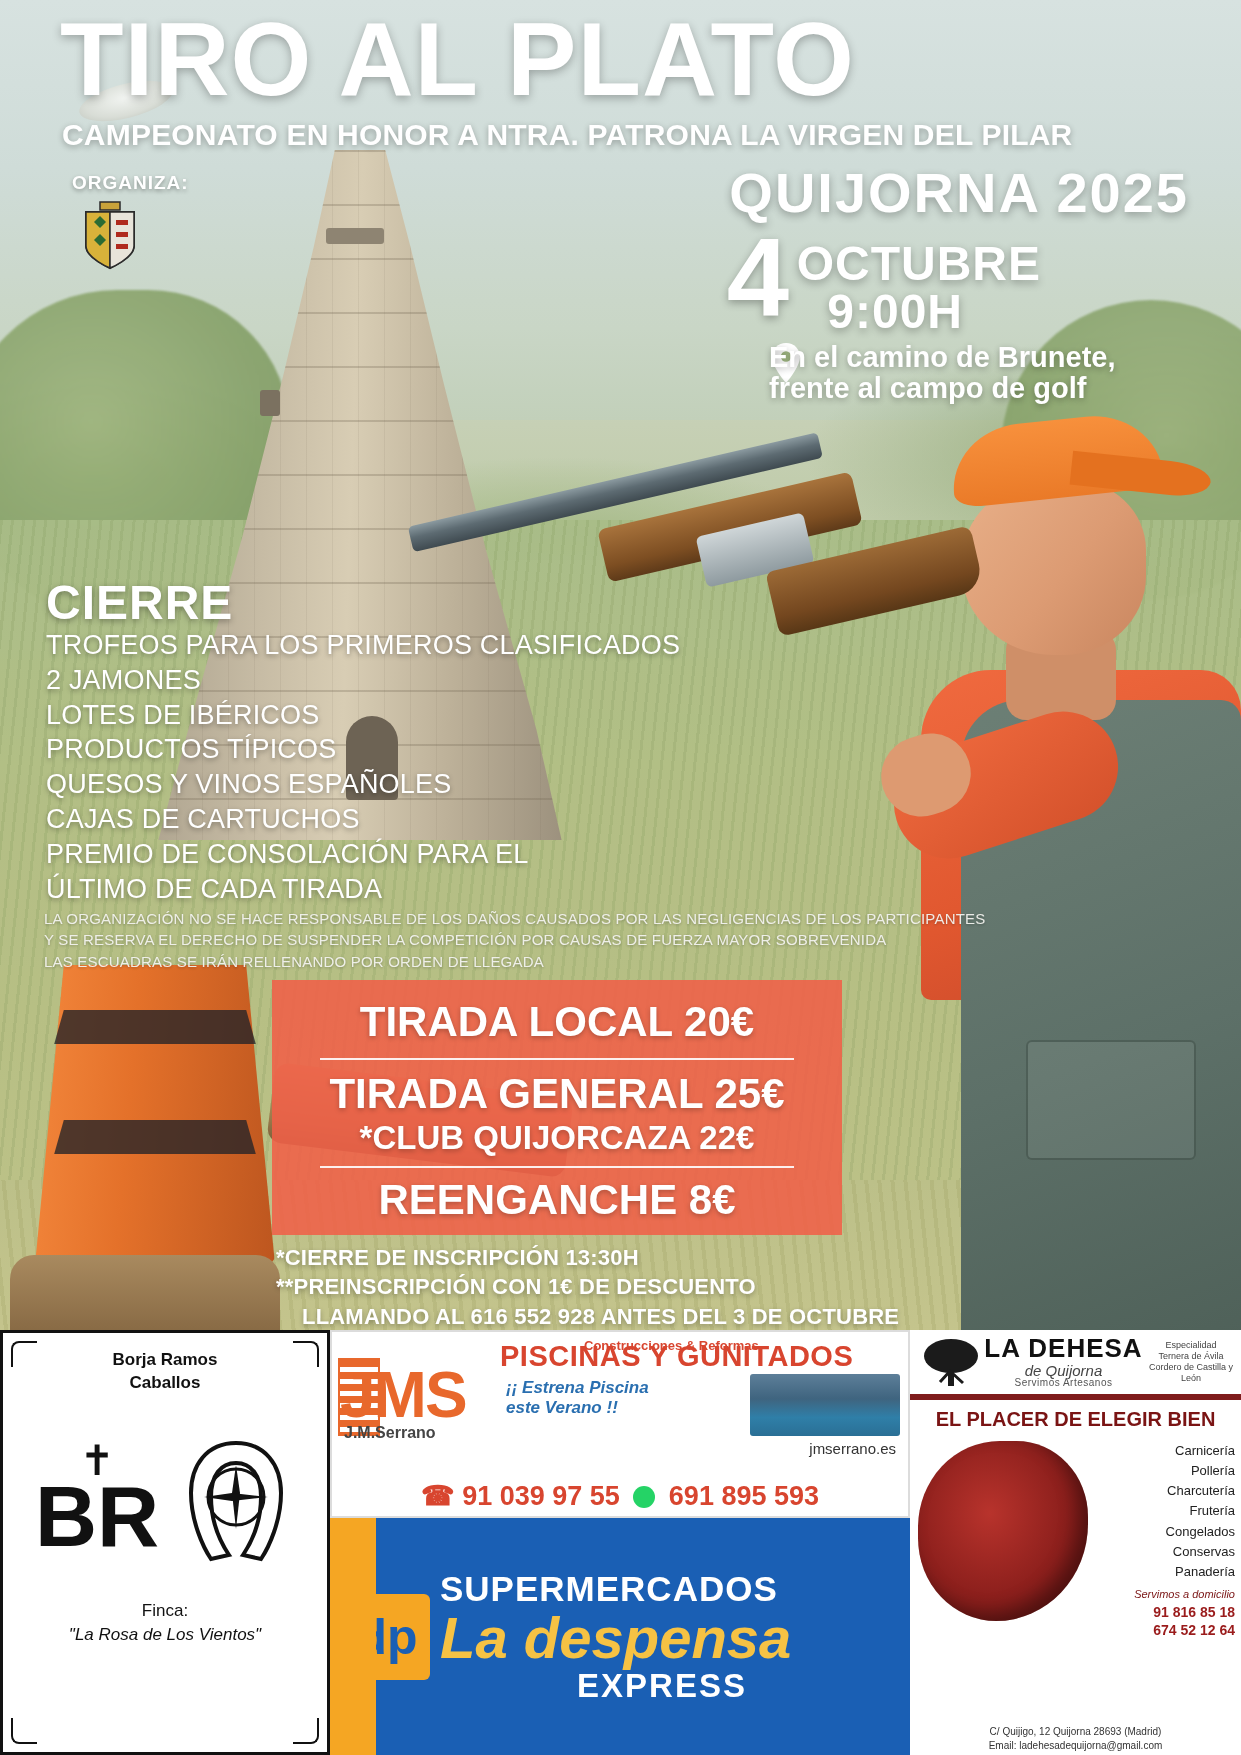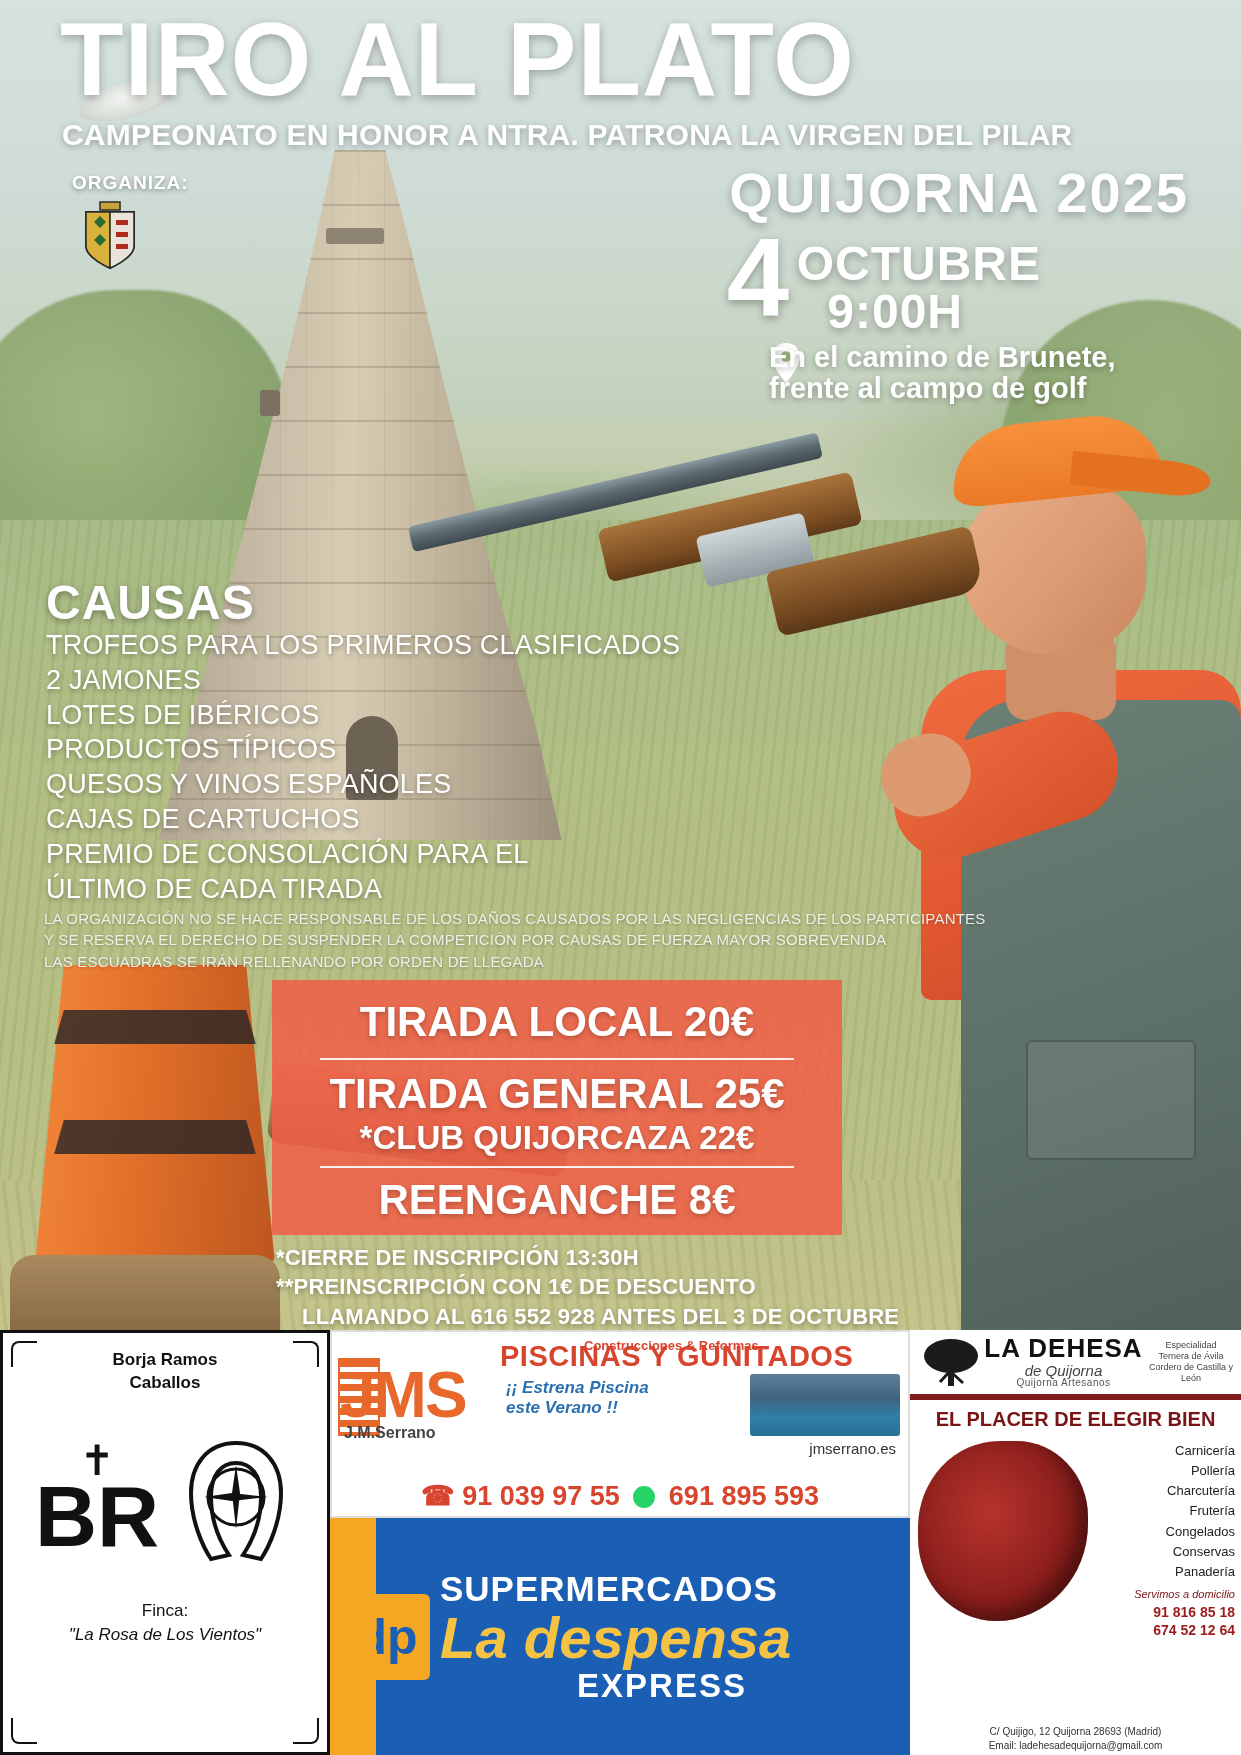--- a/index.html
+++ b/index.html
@@ -486,21 +486,21 @@
       <svg viewBox="0 0 30 42" width="30" height="42">
         <path d="M15 1 C7 1 1 7.2 1 15 C1 25 15 41 15 41 C15 41 29 25 29 15 C29 7.2 23 1 15 1 Z" fill="#ffffff"></path>
         <circle cx="15" cy="14.5" r="5.2" fill="#9fb682"></circle>
       </svg>
     </div>
     <div class="place">
       <div>En el camino de Brunete,</div>
       <div>frente al campo de golf</div>
     </div>
 
-    <div class="premios-title">CAUSAS</div>
+    <div class="premios-title">CIERRE</div>
     <ul class="premios-list">
       <li>TROFEOS PARA LOS PRIMEROS CLASIFICADOS</li>
       <li>2 JAMONES</li>
       <li>LOTES DE IBÉRICOS</li>
       <li>PRODUCTOS TÍPICOS</li>
       <li>QUESOS Y VINOS ESPAÑOLES</li>
       <li>CAJAS DE CARTUCHOS</li>
       <li>PREMIO DE CONSOLACIÓN PARA EL</li>
       <li>ÚLTIMO DE CADA TIRADA</li>
     </ul>
@@ -594,21 +594,21 @@
       <div class="sp-col sp-right">
         <div class="dh-head">
           <svg class="tree" viewBox="0 0 62 56">
             <ellipse cx="31" cy="22" rx="27" ry="17" fill="#1b1b1b"></ellipse>
             <rect x="28" y="30" width="6" height="22" fill="#1b1b1b"></rect>
             <path d="M31 36 L20 48 M31 38 L43 49" stroke="#1b1b1b" stroke-width="3"></path>
           </svg>
           <div class="dh-name">
             <div class="dh-n1">LA DEHESA</div>
             <div class="dh-n2">de Quijorna</div>
-            <div class="dh-n3">Quijorna Artesanos</div>
+            <div class="dh-n3">Servimos Artesanos</div>
           </div>
           <div class="dh-right">
             <div>Especialidad</div>
             <div>Ternera de Ávila</div>
             <div>Cordero de Castilla y León</div>
           </div>
         </div>
         <div class="dh-slogan">EL PLACER DE ELEGIR BIEN</div>
         <div class="dh-body">
           <div class="steak"></div>

